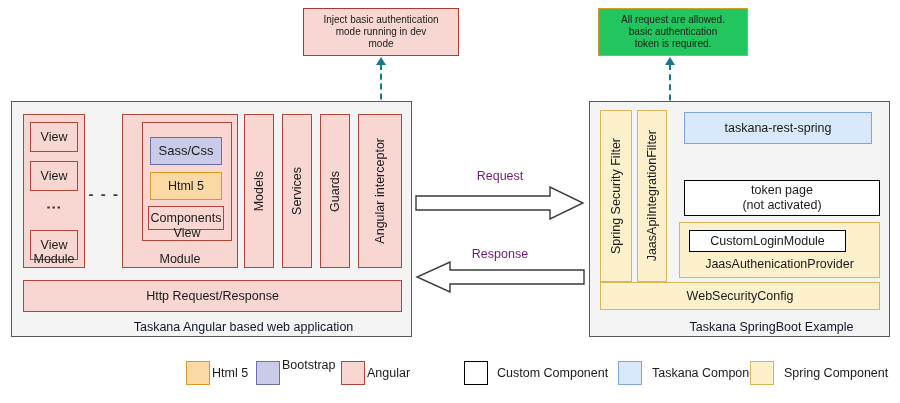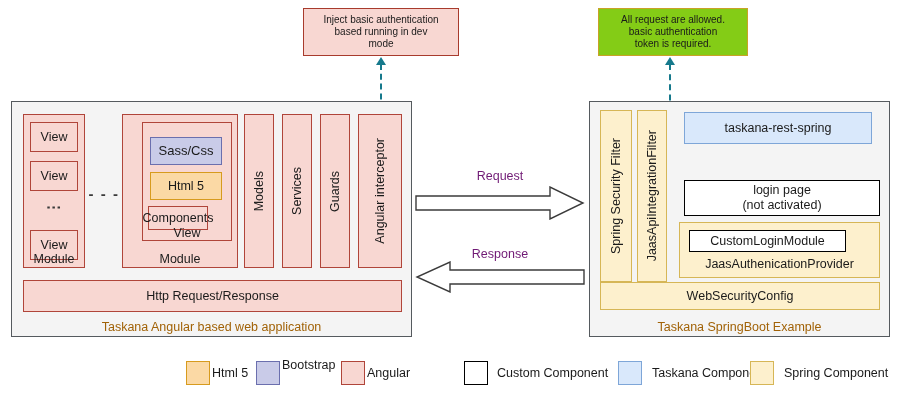--- a/index.html
+++ b/index.html
@@ -24,21 +24,21 @@
   
   .callout{
     font-size:10px;
     padding:10px 4px;
   }
   .callout-angular{
     background:#f8d7d2;
     border:1px solid #a83b2d;
   }
   .callout-spring{
-    background:#84cc16;
+    background:#22c55e;
     border:1px solid #c9a227;
     text-align:center;
   }
 
   
   .dashline{
     border-left:2px dashed #16798c;
     width:0;
   }
   .arrow-up{
@@ -48,21 +48,22 @@
     border-bottom:8px solid #16798c;
   }
 
   
   .panel{
     background:#f4f4f4;
     border:1px solid #555a5e;
   }
   .panel-caption{
     font-size:12.5px;
-    color:#a16207;
+    color:#0f172a;
+    margin-left:32px;
   }
 
   
   .ng-box{
     background:#f8d7d2;
     border:1px solid #b0453a;
     font-size:12.5px;
   }
   .ng-box-plain{
     background:transparent;
@@ -131,21 +132,21 @@
     white-space:nowrap;
   }
 </style>
 </head>
 <body>
 
 <div id="stage">
 
   <div class="abs callout callout-angular ctr" style="left:303px;top:8px;width:156px;height:48px;flex-direction:column;">
     <span>Inject basic authentication</span>
-    <span>based running in dev</span>
+    <span>mode running in dev</span>
     <span>mode</span>
   </div>
   <div class="abs arrow-up" style="left:376px;top:57px;"></div>
   <div class="abs dashline" style="left:380px;top:64px;height:55px;"></div>
 
   <div class="abs callout callout-spring ctr" style="left:598px;top:8px;width:150px;height:48px;flex-direction:column;">
     <span>All request are allowed.</span>
     <span>basic authentication</span>
     <span>token is required.</span>
   </div>
@@ -176,21 +177,21 @@
   </div>
 
   <div class="abs ng-box" style="left:122px;top:114px;width:116px;height:154px;"></div>
   <div class="abs ng-box-plain" style="left:142px;top:122px;width:90px;height:119px;"></div>
   <div class="abs bs-box ctr" style="left:150px;top:137px;width:72px;height:28px;">
     <span>Sass/Css</span>
   </div>
   <div class="abs html5-box ctr" style="left:150px;top:172px;width:72px;height:28px;">
     <span>Html 5</span>
   </div>
-  <div class="abs ng-box-plain ctr" style="left:148px;top:206px;width:60px;height:24px;">
+  <div class="abs ng-box-plain ctr" style="left:148px;top:206px;width:76px;height:24px;">
     <span>Components</span>
   </div>
   <div class="abs ctr" style="left:142px;top:224px;width:90px;height:18px;font-size:12.5px;">
     <span>View</span>
   </div>
   <div class="abs ctr" style="left:122px;top:250px;width:116px;height:18px;font-size:12.5px;">
     <span>Module</span>
   </div>
 
   <div class="abs ng-box ctr" style="left:244px;top:114px;width:30px;height:154px;">
@@ -235,21 +236,21 @@
   </div>
   <div class="abs sp-box ctr" style="left:637px;top:110px;width:30px;height:172px;">
     <span class="vert">JaasApiIntegrationFilter</span>
   </div>
 
   <div class="abs tk-box ctr" style="left:684px;top:112px;width:188px;height:32px;">
     <span>taskana-rest-spring</span>
   </div>
 
   <div class="abs cu-box ctr" style="left:684px;top:180px;width:196px;height:36px;flex-direction:column;">
-    <span>login page</span>
+    <span>token page</span>
     <span>(not activated)</span>
   </div>
 
   <div class="abs sp-box" style="left:679px;top:222px;width:201px;height:56px;"></div>
   <div class="abs cu-box ctr" style="left:689px;top:230px;width:157px;height:22px;">
     <span>CustomLoginModule</span>
   </div>
   <div class="abs ctr" style="left:679px;top:254px;width:201px;height:20px;font-size:12.5px;">
     <span>JaasAuthenicationProvider</span>
   </div>

